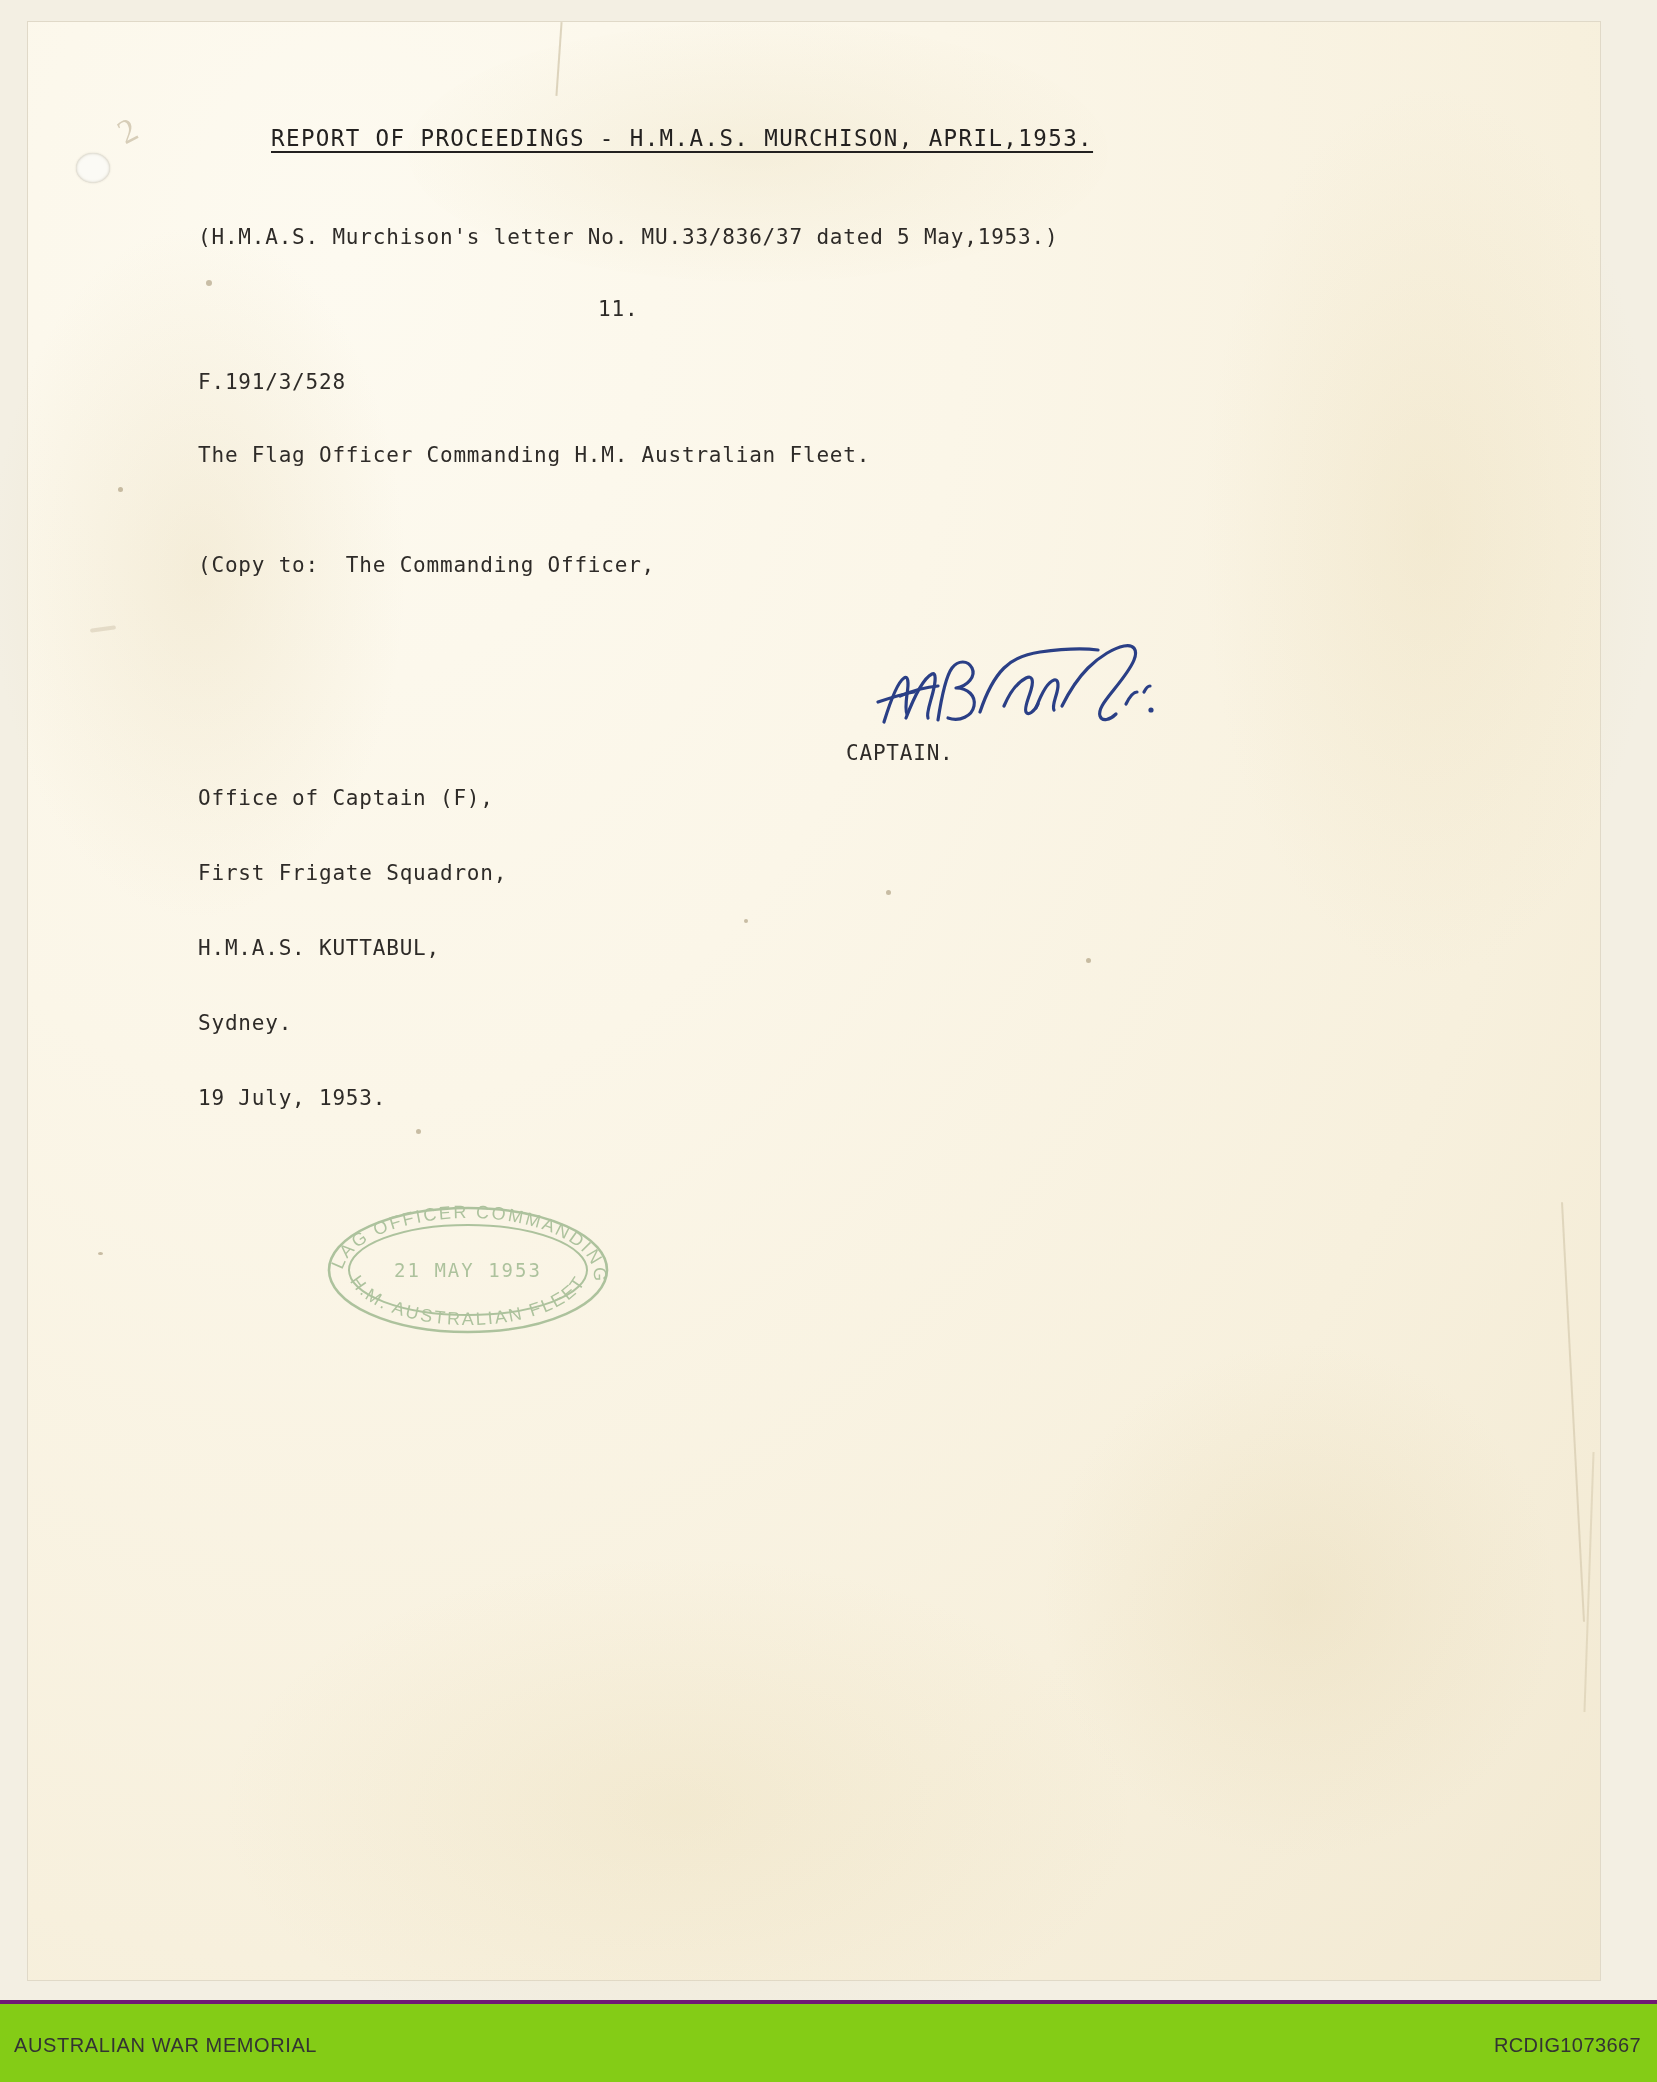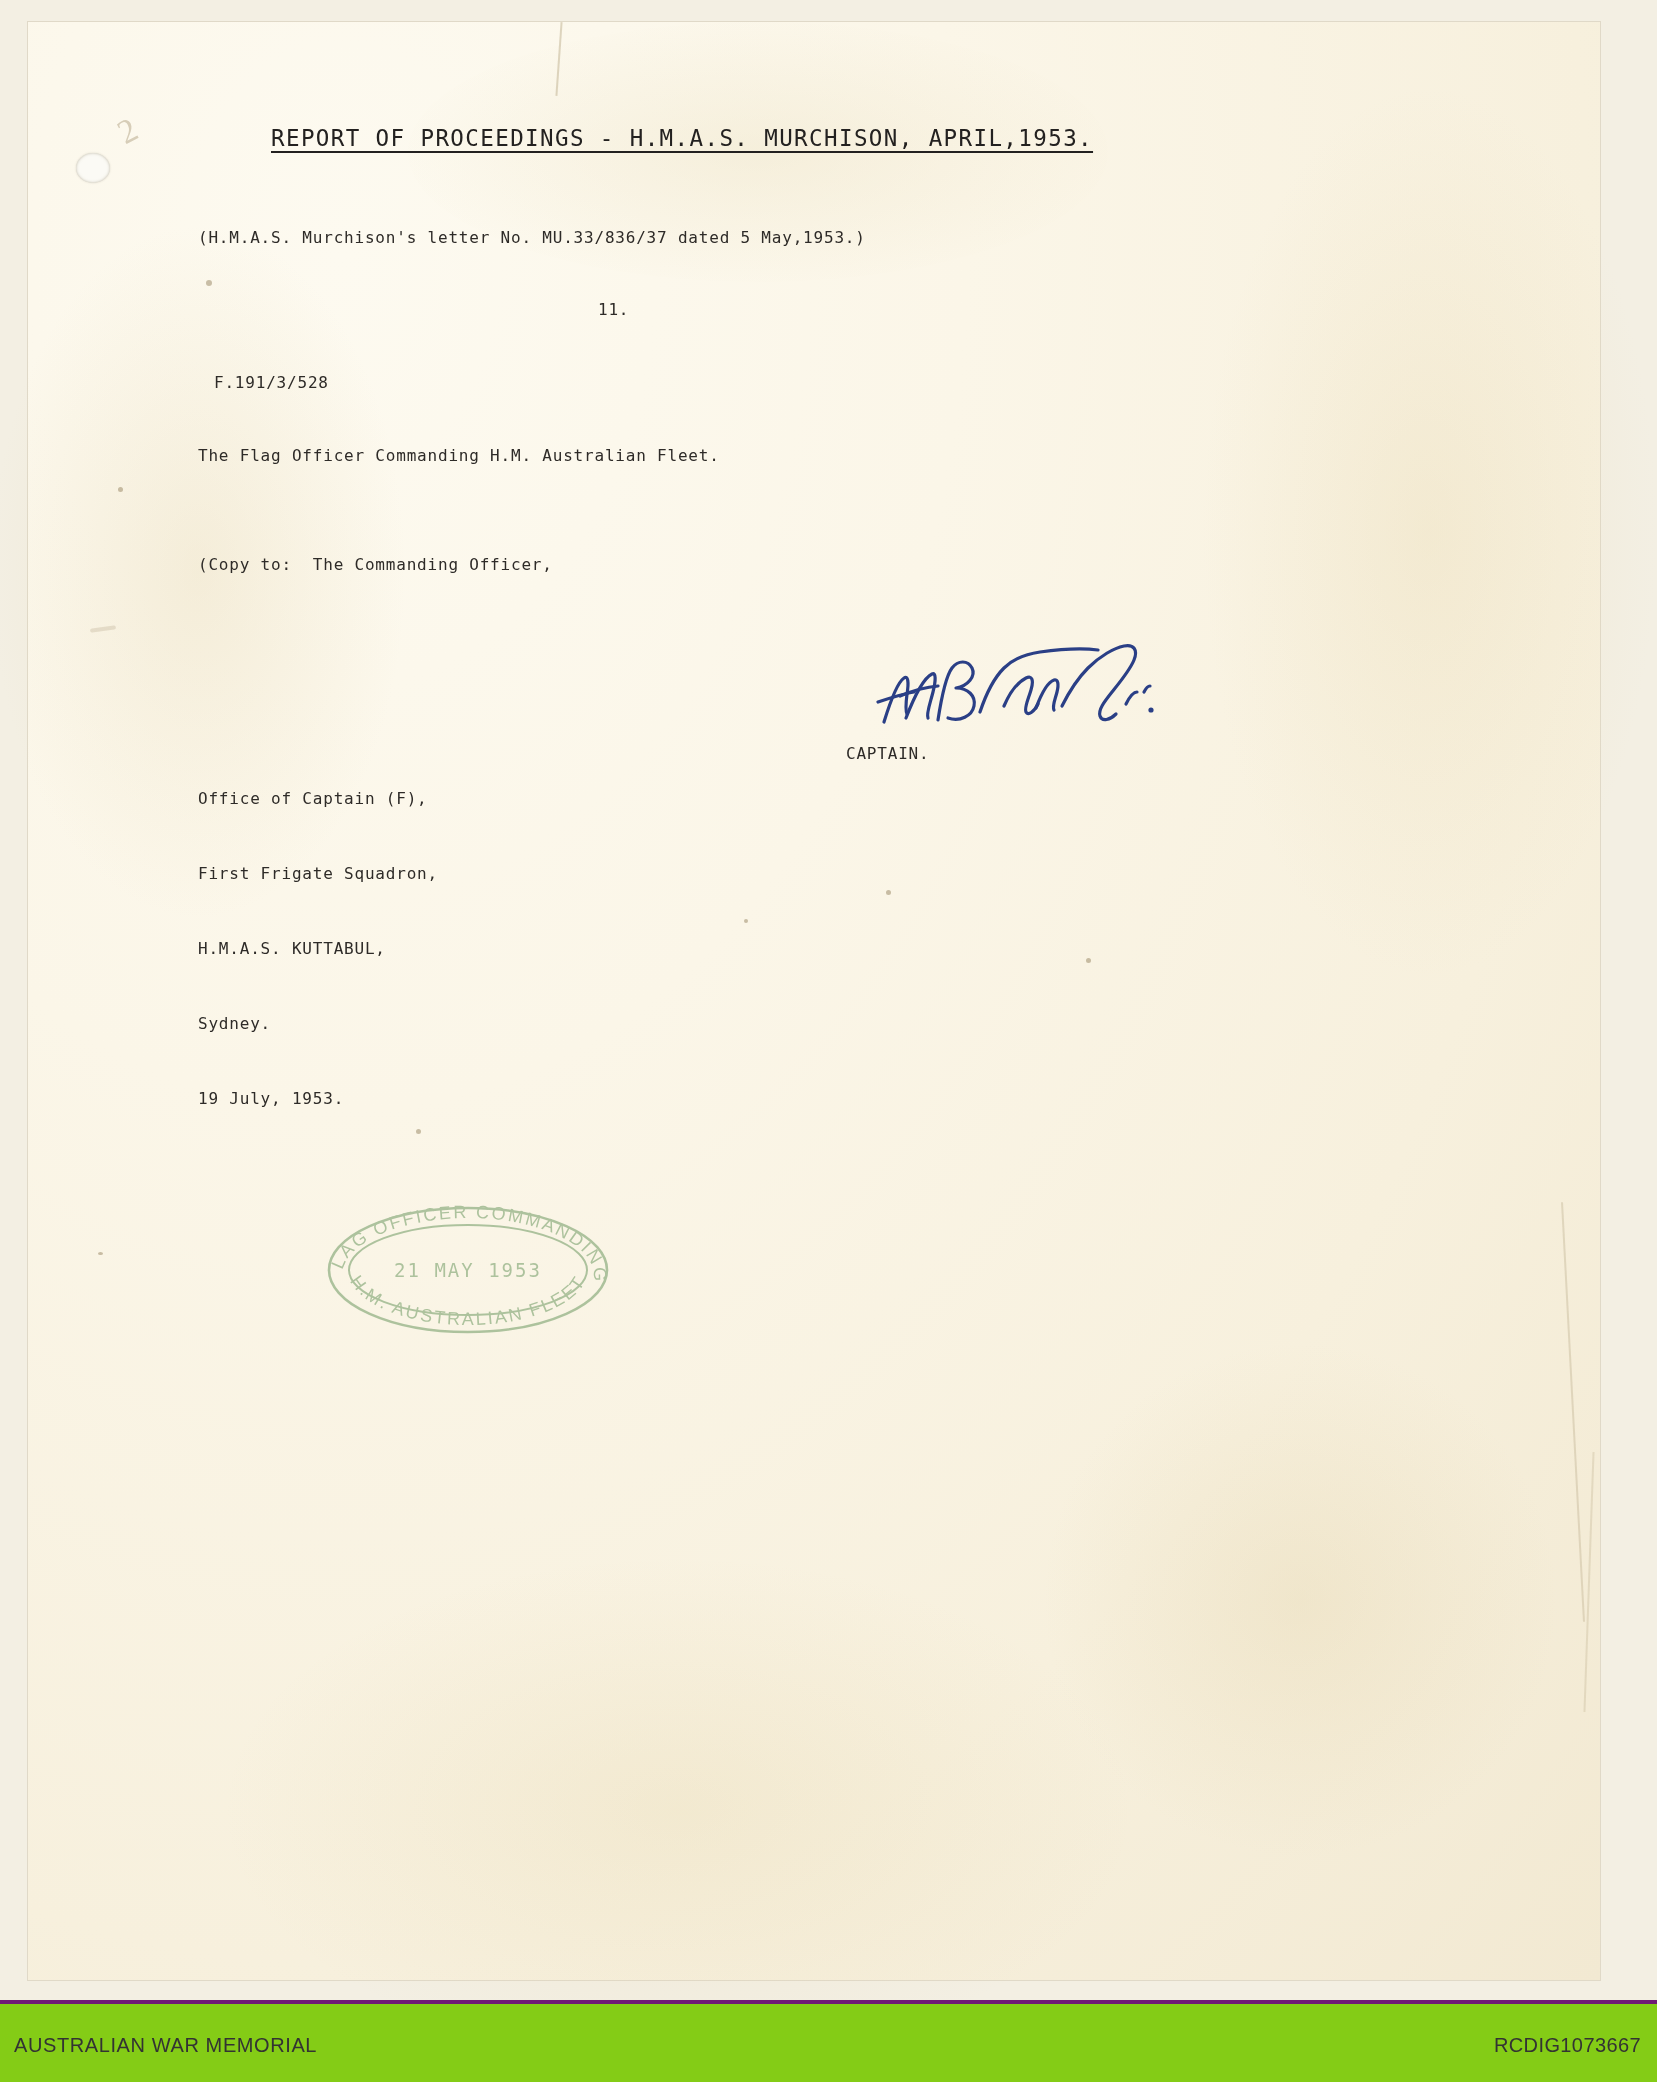--- a/index.html
+++ b/index.html
@@ -81,40 +81,40 @@
     pointer-events: none;
   }
   #crease-top  { left: 530px; top: 0;    width: 2px; height: 74px; transform: rotate(4deg); }
   #crease-right{ right: 26px; top: 1180px; width: 2px; height: 420px; transform: rotate(-3deg); background: rgba(184,168,134,0.35); }
   #crease-r2   { right: 10px; top: 1430px; width: 2px; height: 260px; transform: rotate(2deg); background: rgba(184,168,134,0.28); }
 
   
   .typed {
     position: absolute;
     font-family: "DejaVu Sans Mono", "Liberation Mono", monospace;
-    font-size: 16px;
+    font-size: 21px;
     letter-spacing: 0.8px;
     color: #2e2b28;
     white-space: pre;
     line-height: 31px;
   }
 
   #doc-title {
     left: 243px;
     top: 101px;
     font-size: 22.5px;
     letter-spacing: 1.4px;
     text-decoration: underline;
     text-underline-offset: 5px;
     color: #232120;
   }
 
   #letter-ref   { left: 170px; top: 200px; }
   #page-number  { left: 570px; top: 272px; }
-  #file-ref     { left: 170px; top: 345px; margin-left: 16px; }
+  #file-ref     { left: 170px; top: 345px; }
   #addressee    { left: 170px; top: 418px; }
   #copy-to      { left: 170px; top: 468px; line-height: 30px; }
   #body-para    { left: 308px; top: 546px; }
 
   #signature-block {
     left: 170px;
     top: 714px;
     line-height: 25px;
   }
   #captain-label { left: 818px; top: 716px; }

